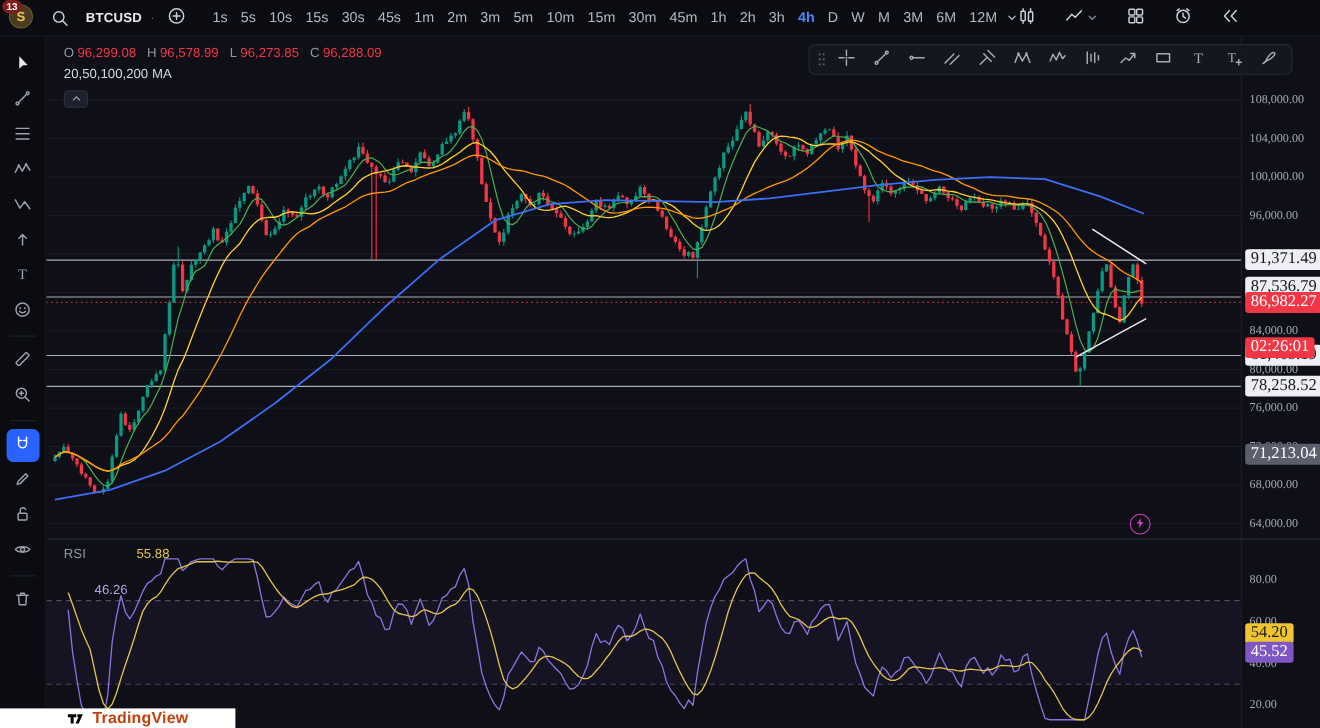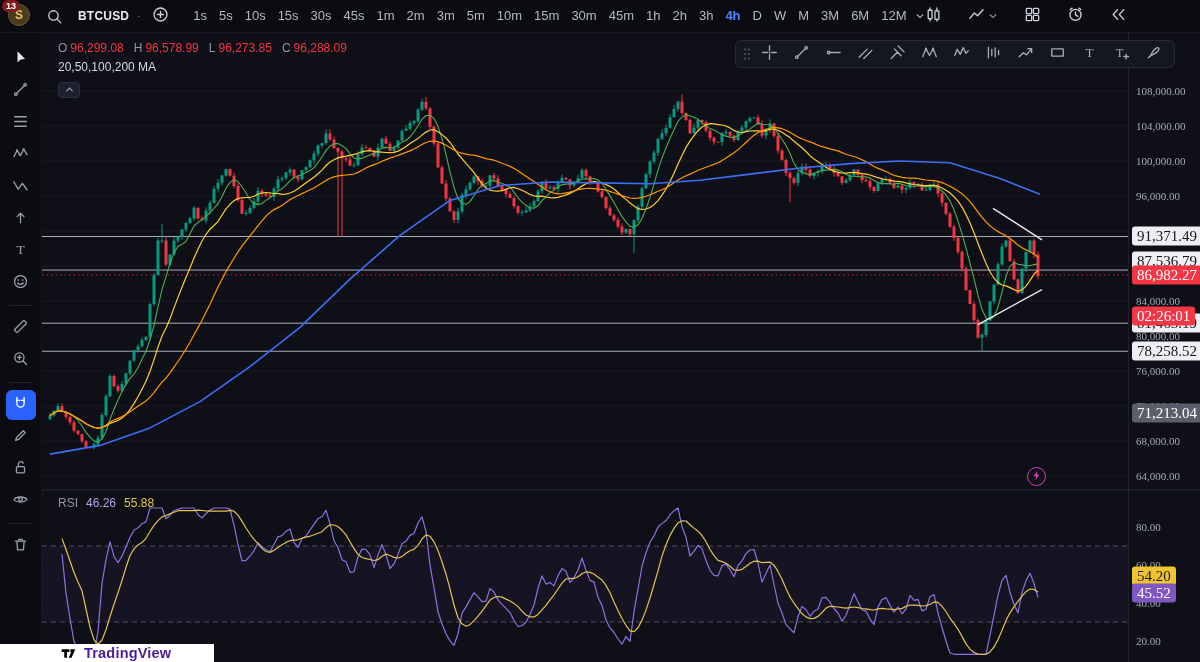--- a/index.html
+++ b/index.html
@@ -36,41 +36,41 @@
   
   .chart{position:absolute;left:42px;top:33px;right:0;bottom:0;}
   #chart-svg{position:absolute;left:0;top:0;z-index:1;}
   .legend{position:absolute;top:8px;left:16px;font-size:12px;display:flex;gap:3px;z-index:10;}
   .lg-k{color:#9096a3;}
   .lg-v{color:#f23645;margin-right:7px;}
   .ma-legend{position:absolute;top:27px;left:16px;font-size:12px;color:#d5d8e0;z-index:10;}
   .collapse-btn{position:absolute;top:49px;left:16px;width:22px;height:16px;background:#1d212e;border:1px solid #2c3040;border-radius:4px;color:#9aa0ac;display:flex;align-items:center;justify-content:center;z-index:10;}
   .rsi-legend{position:absolute;top:463px;left:16px;font-size:12px;display:flex;gap:8px;z-index:10;}
   .rsi-t{color:#9096a3;}
-  .rsi-v1{color:#b3a3e6;}
+  .rsi-v1{color:#b3a3e6;margin-top:33px;}
   .rsi-v2{color:#e2c44d;}
   .flash-btn{position:absolute;left:985px;top:434px;width:19px;height:19px;border-radius:50%;border:1.4px solid #cf3fc0;color:#cf3fc0;display:flex;align-items:center;justify-content:center;z-index:6;background:rgba(20,20,28,.4);}
 
   
   .axis{position:absolute;left:1086px;top:0;width:88px;bottom:0;border-left:1px solid rgba(255,255,255,0.07);z-index:5;font-family:Liberation Serif, serif;}
   .ax-tick{position:absolute;left:7px;font-size:11px;color:#a6aab4;transform:translateY(-50%);white-space:nowrap;z-index:1;}
   .ax-badge{position:absolute;left:3px;font-size:15px;padding:1px 5px;border-radius:3px;transform:translateY(-50%);white-space:nowrap;z-index:3;font-weight:500;}
   .badge-white{background:#edeff4;color:#14151a;}
   .badge-red{background:#f23645;color:#fff;}
   .badge-gray{background:#5a5f6b;color:#fff;}
 
   
   .float-toolbar{position:absolute;top:40px;left:735px;height:28px;background:rgba(22,24,31,0.93);border:1px solid #262a35;border-radius:6px;display:flex;align-items:center;padding:0 5px;z-index:35;}
   .ft-handle{width:12px;display:flex;align-items:center;justify-content:center;color:#565b66;cursor:grab;}
   .ft-btn{width:32px;height:26px;display:flex;align-items:center;justify-content:center;color:#a6abb5;border-radius:4px;}
 
   
   .watermark{position:absolute;left:0;bottom:0;height:18px;width:214px;background:#ffffff;display:flex;align-items:center;gap:7px;padding-left:60px;z-index:40;}
   .wm-logo{display:flex;align-items:center;}
-  .wm-text{font-size:14.5px;font-weight:700;color:#4c1d95;letter-spacing:.2px;}
+  .wm-text{font-size:14.5px;font-weight:700;color:#c2410c;letter-spacing:.2px;}
 </style>
 </head>
 <body>
 
 <div class="app">
 
   <header class="topbar">
     <div class="avatar-wrap">
       <div class="avatar-circle">
           <span>S</span>

